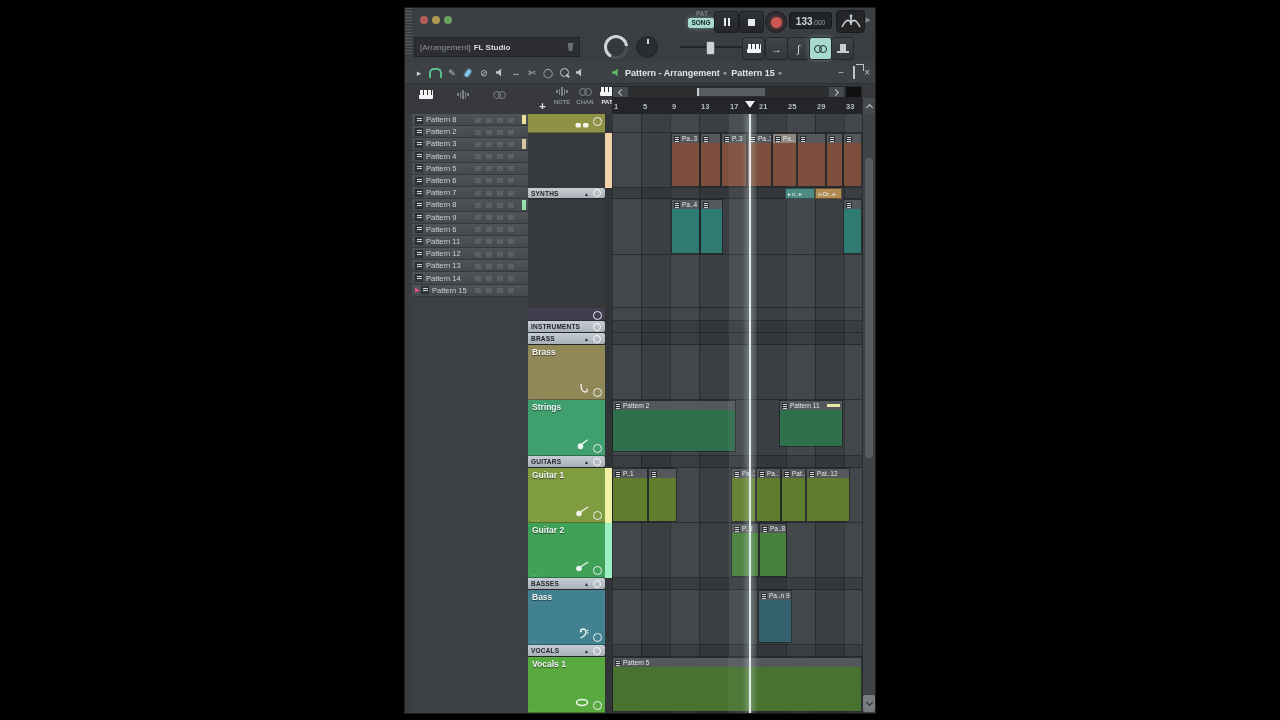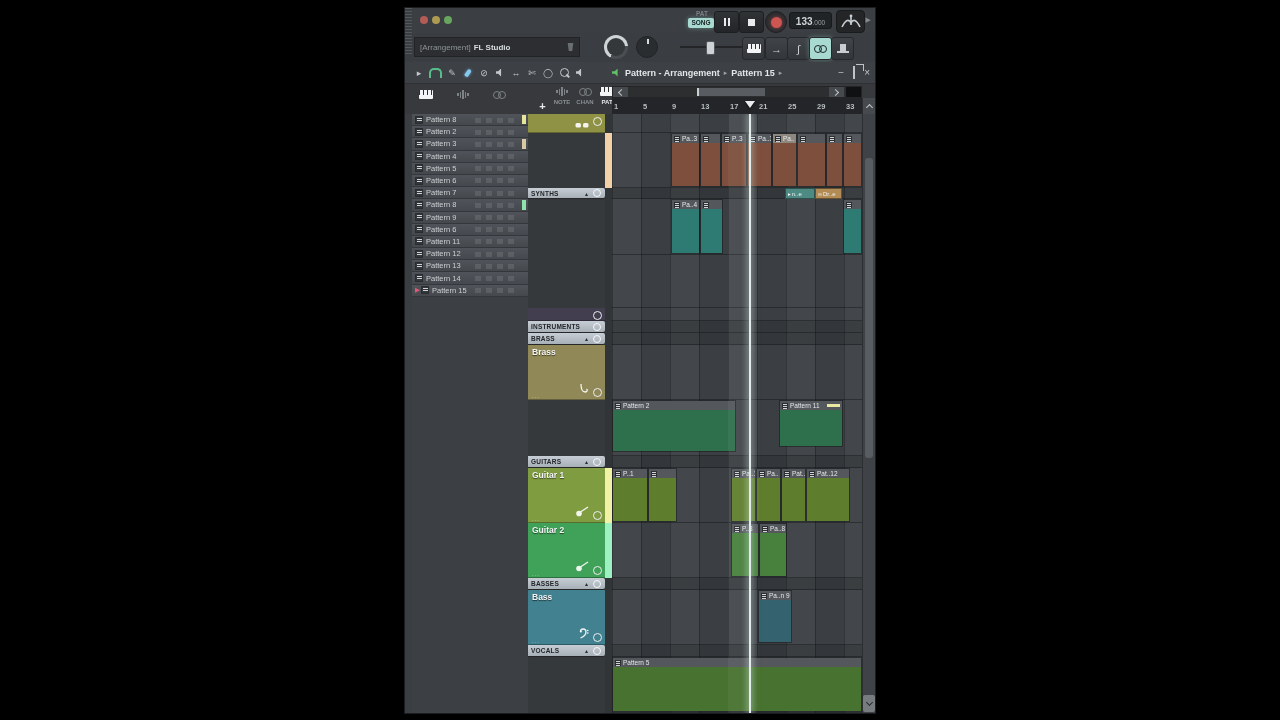--- a/index.html
+++ b/index.html
@@ -486,20 +486,29 @@
             <span class="gled"></span>
           </div>
           <div class="thead" style="top: 231px; height: 55px; background: linear-gradient(rgb(144, 136, 86), rgb(144, 136, 86));">
             <span class="tname">Brass</span>
             <span class="tdots">...</span>
             <span class="ticon"><svg width="12" height="11" viewBox="0 0 12 11">
                 <path d="M4 1 C4 6.5 5 9 8.2 9 C10.4 9 10.8 6.8 9.5 6" fill="none" stroke="#fff" stroke-width="1.3" opacity=".9"></path>
               </svg></span>
             <span class="led" style="bottom: 3px;"></span>
           </div>
+          <div class="thead" style="top: 286px; height: 56px; background: linear-gradient(rgb(64, 159, 110), rgb(64, 159, 110));">
+            <span class="tname">Strings</span>
+            <span class="tdots">...</span>
+            <span class="ticon"><svg width="13" height="11" viewBox="0 0 13 11">
+                <ellipse cx="4.5" cy="7.3" rx="2.8" ry="3" fill="#fff" opacity=".9"></ellipse>
+                <path d="M6 5 L11.5 0.8" stroke="#fff" stroke-width="1.2" opacity=".9"></path>
+              </svg></span>
+            <span class="led" style="bottom: 3px;"></span>
+          </div>
           <div class="ghead" style="top: 342px; height: 11px;">
             <span class="gname">GUITARS</span>
             <span class="garr">▴</span>
             <span class="gled"></span>
           </div>
           <div class="thead" style="top: 354px; height: 55px; background: linear-gradient(rgb(127, 156, 65), rgb(127, 156, 65));">
             <span class="tname">Guitar 1</span>
             <span class="tdots">...</span>
             <span class="ticon"><svg width="14" height="11" viewBox="0 0 14 11">
                 <circle cx="4" cy="7.5" r="2.8" fill="#fff" opacity=".9"></circle>
@@ -530,20 +539,28 @@
                 <circle cx="9.8" cy="2.5" r="0.8" fill="#fff"></circle>
                 <circle cx="9.8" cy="5" r="0.8" fill="#fff"></circle>
               </svg></span>
             <span class="led" style="bottom: 3px;"></span>
           </div>
           <div class="ghead" style="top: 531px; height: 11px;">
             <span class="gname">VOCALS</span>
             <span class="garr">▴</span>
             <span class="gled"></span>
           </div>
+          <div class="thead" style="top: 543px; height: 56px; background: linear-gradient(rgb(89, 169, 65), rgb(89, 169, 65));">
+            <span class="tname">Vocals 1</span>
+            <span class="tdots">...</span>
+            <span class="ticon"><svg width="14" height="9" viewBox="0 0 14 9">
+                <ellipse cx="7" cy="4.5" rx="5.5" ry="3" fill="none" stroke="#fff" stroke-width="1.5" opacity=".95"></ellipse>
+              </svg></span>
+            <span class="led" style="bottom: 3px;"></span>
+          </div>
         </div>
       <div class="gutter" id="gutterCol">
           <span class="gstrip" style="top: 19px; height: 55px; background: rgb(242, 208, 168);"></span>
           <span class="gstrip" style="top: 354px; height: 55px; background: rgb(242, 242, 166);"></span>
           <span class="gstrip" style="top: 409px; height: 55px; background: rgb(157, 240, 194);"></span>
         </div>
       <div class="grid" id="gridArea">
           <div class="lane" style="top: 0px; height: 19px;"></div>
           <div class="lane" style="top: 19px; height: 55px;"></div>
           <div class="clip" style="left: 59px; top: 19px; width: 29px; height: 54px;">

